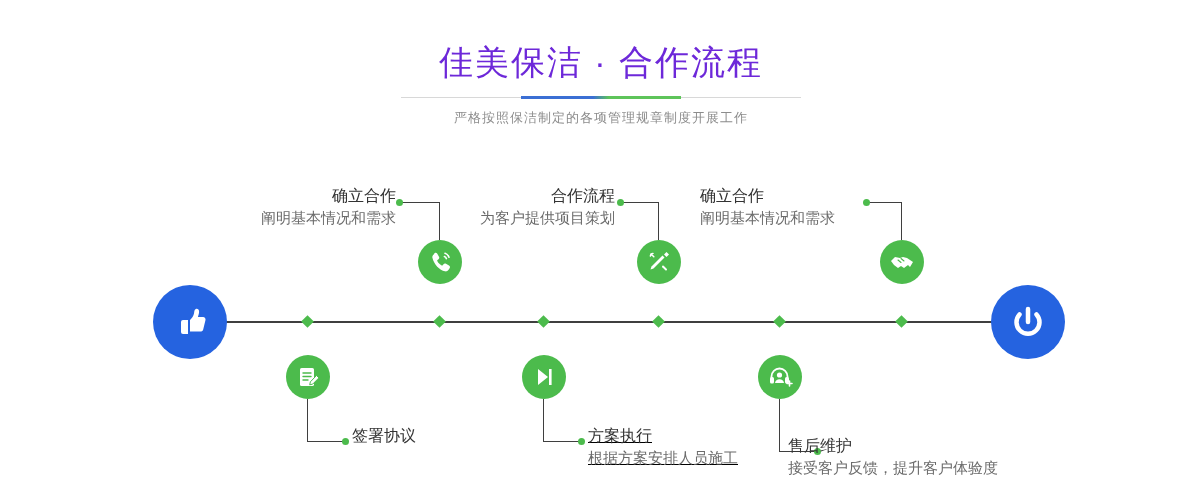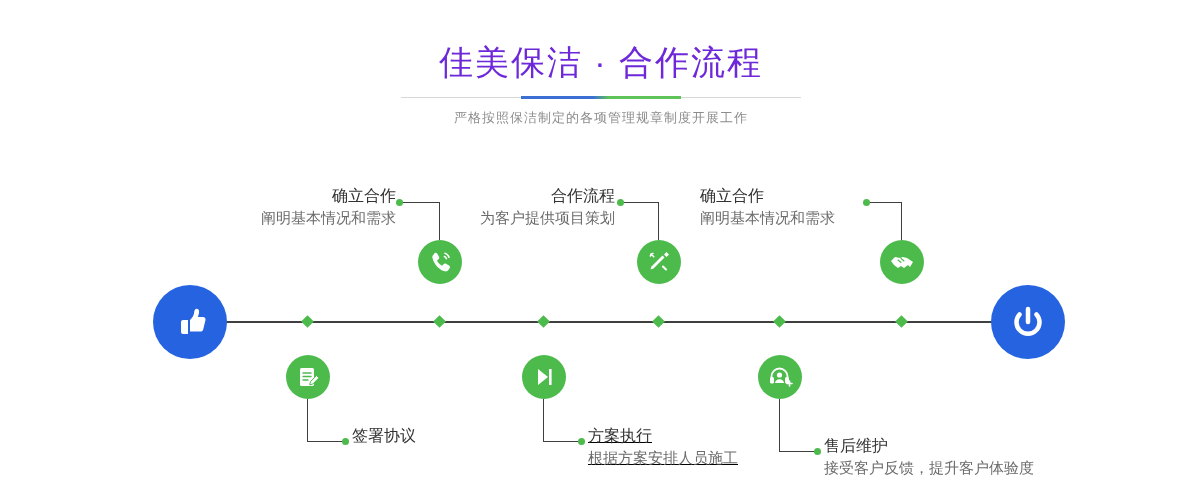--- a/index.html
+++ b/index.html
@@ -267,18 +267,18 @@
       <rect x="18" y="13" width="4" height="6.5" rx="1.6" fill="#ffffff"></rect>
       <circle cx="12.5" cy="11" r="2.6" fill="#ffffff"></circle>
       <path d="M8 19 a4.6 4.6 0 0 1 9 0 z" fill="#ffffff"></path>
       <path d="M20 19.5 h5 M22.5 17 v5" stroke="#ffffff" stroke-width="1.6" stroke-linecap="round"></path>
     </svg>
   </div>
   <div class="diamond" style="left:775px; top:317px;"></div>
   <div class="connector v" style="left:779px; top:399px; height:52px;"></div>
   <div class="connector h" style="left:779px; top:451px; width:38px;"></div>
   <div class="dot" style="left:814px; top:448px;"></div>
-  <div class="label below" style="left:824px; top:435px;">
+  <div class="label below" style="left:788px; top:435px;">
     <span class="lab-title">售后维护</span>
     <span class="lab-desc">接受客户反馈，提升客户体验度</span>
   </div>
 
 </div>
 
 </body></html>

